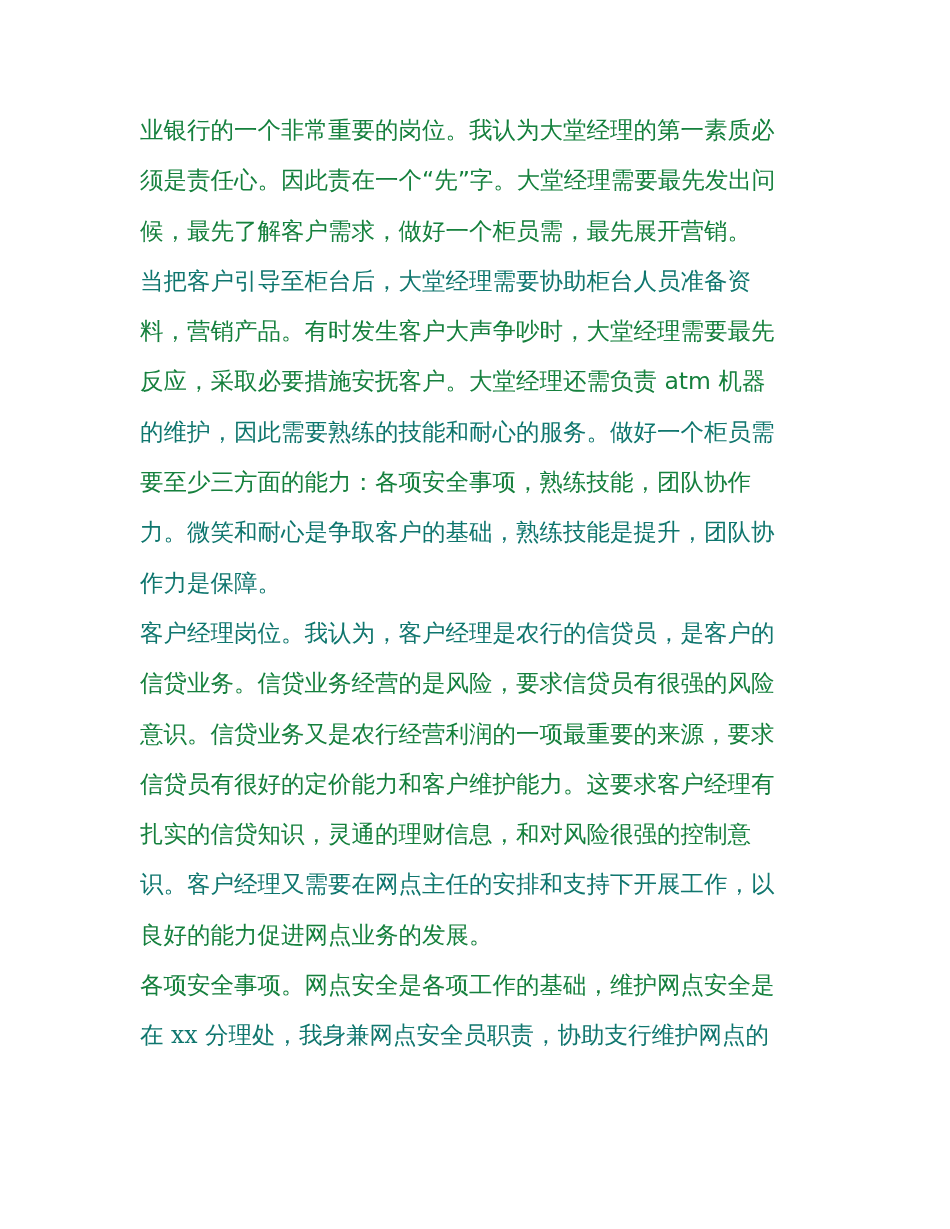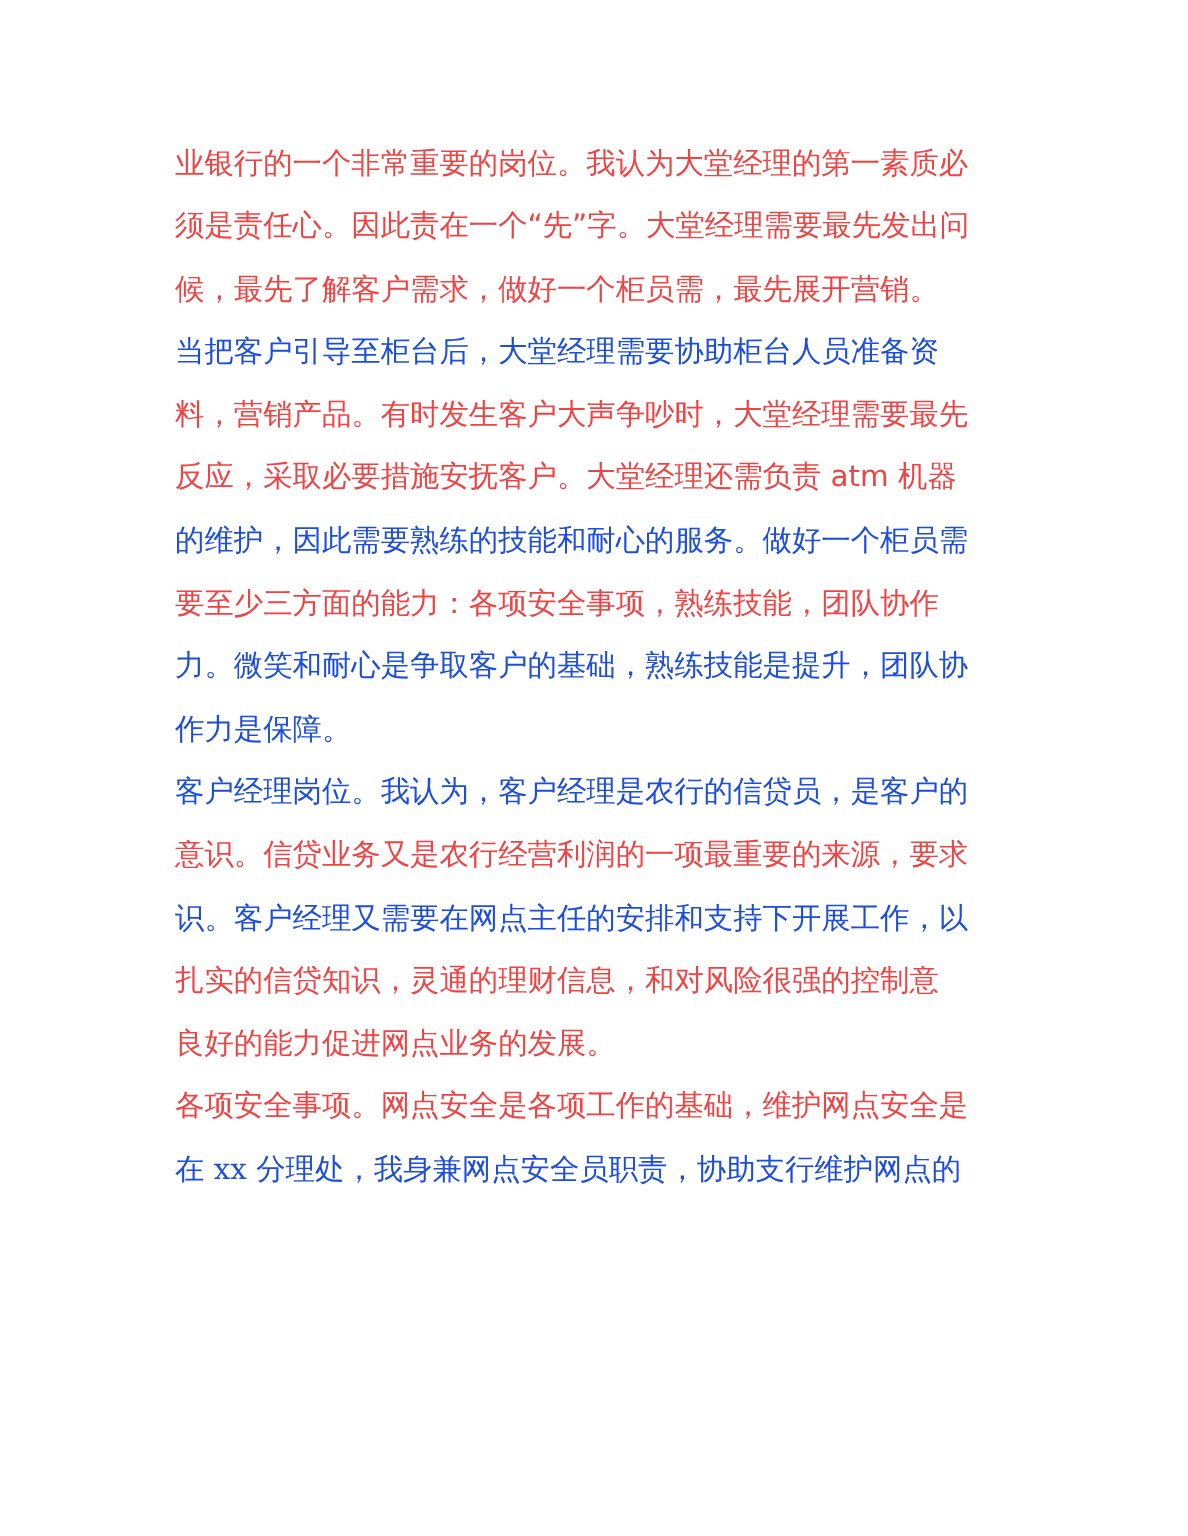--- a/index.html
+++ b/index.html
@@ -31,43 +31,45 @@
       height: 50.3px;
       line-height: 50.3px;
       font-size: 23.5px;
       color: #111111;
       white-space: nowrap;
       overflow: visible;
     }
     .line.sans {
       font-family: "DejaVu Sans", "Liberation Sans", sans-serif;
       font-weight: 500;
-      color: #ef4444;
+      color: #15803d;
     }
     .line.serif {
       font-family: "DejaVu Serif", "Liberation Serif", serif;
-      color: #1d4ed8;
+      color: #0f766e;
     }
   </style>
 </head>
 <body>
 
 <div class="page">
   <div class="content">
     <div class="line sans">业银行的一个非常重要的岗位。我认为大堂经理的第一素质必</div>
     <div class="line sans">须是责任心。因此责在一个“先”字。大堂经理需要最先发出问</div>
     <div class="line sans">候，最先了解客户需求，做好一个柜员需，最先展开营销。</div>
     <div class="line serif">当把客户引导至柜台后，大堂经理需要协助柜台人员准备资</div>
     <div class="line sans">料，营销产品。有时发生客户大声争吵时，大堂经理需要最先</div>
     <div class="line sans">反应，采取必要措施安抚客户。大堂经理还需负责 atm 机器</div>
     <div class="line serif">的维护，因此需要熟练的技能和耐心的服务。做好一个柜员需</div>
     <div class="line sans">要至少三方面的能力：各项安全事项，熟练技能，团队协作</div>
     <div class="line serif">力。微笑和耐心是争取客户的基础，熟练技能是提升，团队协</div>
     <div class="line serif">作力是保障。</div>
     <div class="line serif">客户经理岗位。我认为，客户经理是农行的信贷员，是客户的</div>
+    <div class="line sans">信贷业务。信贷业务经营的是风险，要求信贷员有很强的风险</div>
     <div class="line sans">意识。信贷业务又是农行经营利润的一项最重要的来源，要求</div>
+    <div class="line sans">信贷员有很好的定价能力和客户维护能力。这要求客户经理有</div>
+    <div class="line sans">扎实的信贷知识，灵通的理财信息，和对风险很强的控制意</div>
     <div class="line serif">识。客户经理又需要在网点主任的安排和支持下开展工作，以</div>
-    <div class="line sans">扎实的信贷知识，灵通的理财信息，和对风险很强的控制意</div>
     <div class="line sans">良好的能力促进网点业务的发展。</div>
     <div class="line sans">各项安全事项。网点安全是各项工作的基础，维护网点安全是</div>
     <div class="line serif">在 xx 分理处，我身兼网点安全员职责，协助支行维护网点的</div>
   </div>
 </div>
 
 </body></html>

